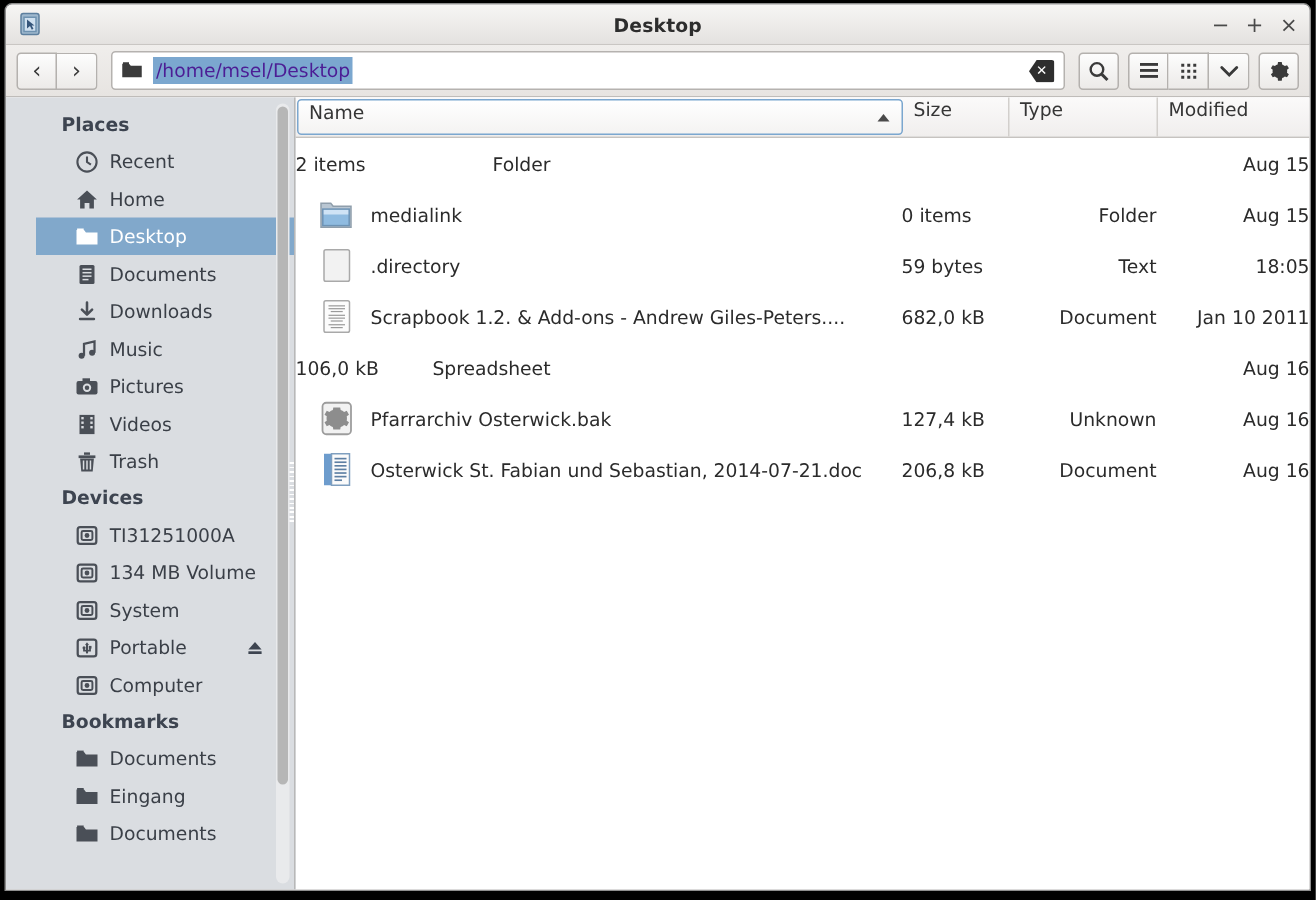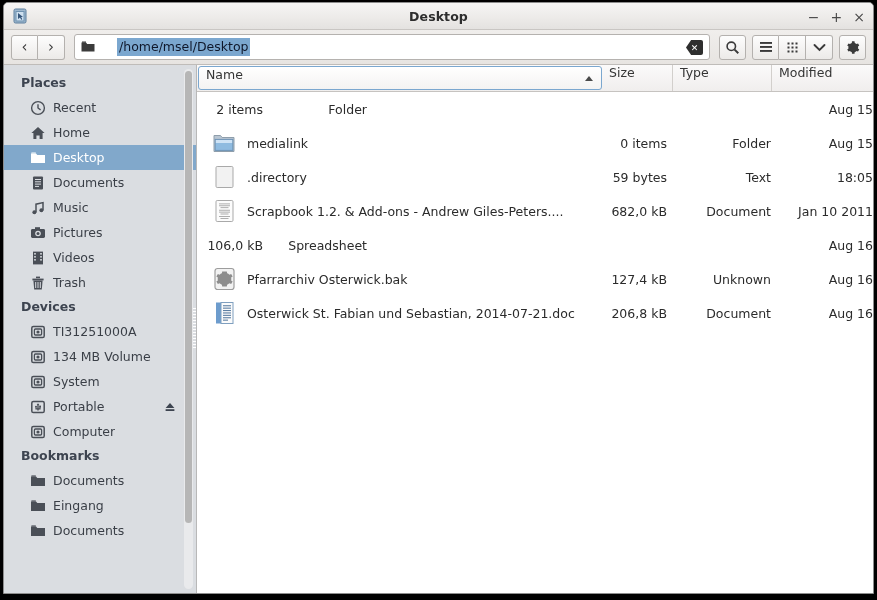--- a/index.html
+++ b/index.html
@@ -67,24 +67,24 @@
     flex: 1 1 auto; height: 26px;
     background: #ffffff;
     border: 1px solid #b5b2af;
     border-radius: 3px;
     display: flex; align-items: center;
     padding: 0 5px 0 6px;
     margin: 0 3px;
     position: relative;
   }
   #path-text {
-    font-size: 12.5px; color: #0f172a;
+    font-size: 12.5px; color: #4c1d95;
     background: #7ba7cf;
     padding: 1px 2px 2px 2px;
-    margin-left: 22px;
+    margin-left: 7px;
     line-height: 15px;
   }
   #path-clear {
     position: absolute; right: 6px; top: 5px;
     width: 17px; height: 15px;
     background: #2e2e2e;
     border-radius: 3px 2px 2px 3px;
     display: flex; align-items: center; justify-content: center;
     color: #fff; font-size: 9px;
     clip-path: polygon(30% 0, 100% 0, 100% 100%, 30% 100%, 0 50%);
@@ -94,21 +94,21 @@
   #body { flex: 1 1 auto; display: flex; min-height: 0; background:#fff; }
 
   
   #sidebar-wrap {
     width: 193px; flex: 0 0 193px;
     background: #dadde1;
     border-right: 1px solid #b8b8b8;
     display: flex; position: relative; overflow: hidden;
   }
   #sidebar {
-    flex: 1 1 auto; padding: 6px 0 0 0; overflow: hidden;
+    flex: 1 1 auto; padding: 6px 0 0 0; overflow: hidden; margin-left: 20px;
   }
   .sb-head {
     font-size: 12.5px; font-weight: bold; color: #3d4450;
     padding: 4px 0 5px 17px;
   }
   .sb-item {
     height: 25px; display: flex; align-items: center;
     padding-left: 26px; gap: 7px;
     font-size: 12.5px; color: #3a3f47;
     position: relative;
@@ -162,21 +162,21 @@
   }
   .c-name { width: 404px; flex: 0 0 404px; }
   .c-size { width: 71px; flex: 0 0 71px; }
   .c-type { width: 99px; flex: 0 0 99px; }
   .c-mod  { flex: 1 1 auto; border-right: none; }
 
   #rows { flex: 1 1 auto; overflow: hidden; }
   .row { height: 34px; display: flex; align-items: center; font-size: 12.5px; color: #2b2b2b; }
   .r-name { width: 404px; flex: 0 0 404px; display: flex; align-items: center; gap: 10px;
             padding-left: 14px; white-space: nowrap; overflow: hidden; }
-  .r-size { width: 71px; flex: 0 0 71px; text-align: right; padding-right: 5px; white-space: nowrap; }
+  .r-size { width: 71px; flex: 0 0 71px; padding-right: 5px; white-space: nowrap; }
   .r-type { width: 99px; flex: 0 0 99px; padding-left: 12px; white-space: nowrap; text-align: right; }
   .r-mod  { flex: 1 1 auto; padding-left: 12px; white-space: nowrap; text-align: right; }
   .ficon { width: 26px; height: 26px; flex: 0 0 26px;
            display: flex; align-items: center; justify-content: center; }
   .ficon svg { display: block; }
 </style>
 </head>
 <body>
 
 <div id="window">
@@ -306,20 +306,29 @@
                   <rect x="5" y="8.6" width="6" height="1"></rect>
                   <rect x="5" y="10.9" width="4" height="1"></rect>
                 </g>
               </svg>
             </span>
             <span class="sb-label">Documents</span>
           </div>
           <div class="sb-item">
             <span class="sb-ico">
               <svg width="16" height="16" viewBox="0 0 16 16">
+                <path d="M8 1.6v7.2M4.6 6.4 8 9.8l3.4-3.4" fill="none" stroke="#4a4f57" stroke-width="1.7" stroke-linecap="round" stroke-linejoin="round"></path>
+                <path d="M3.4 12.6h9.2" stroke="#4a4f57" stroke-width="1.7" stroke-linecap="round"></path>
+              </svg>
+            </span>
+            <span class="sb-label">Downloads</span>
+          </div>
+          <div class="sb-item">
+            <span class="sb-ico">
+              <svg width="16" height="16" viewBox="0 0 16 16">
                 <path d="M6 12.2V4.2l7-1.6v7.6" fill="none" stroke="#4a4f57" stroke-width="1.5"></path>
                 <circle cx="4.4" cy="12.2" r="2" fill="#4a4f57"></circle>
                 <circle cx="11.4" cy="10.2" r="2" fill="#4a4f57"></circle>
               </svg>
             </span>
             <span class="sb-label">Music</span>
           </div>
           <div class="sb-item">
             <span class="sb-ico">
               <svg width="16" height="16" viewBox="0 0 16 16">

